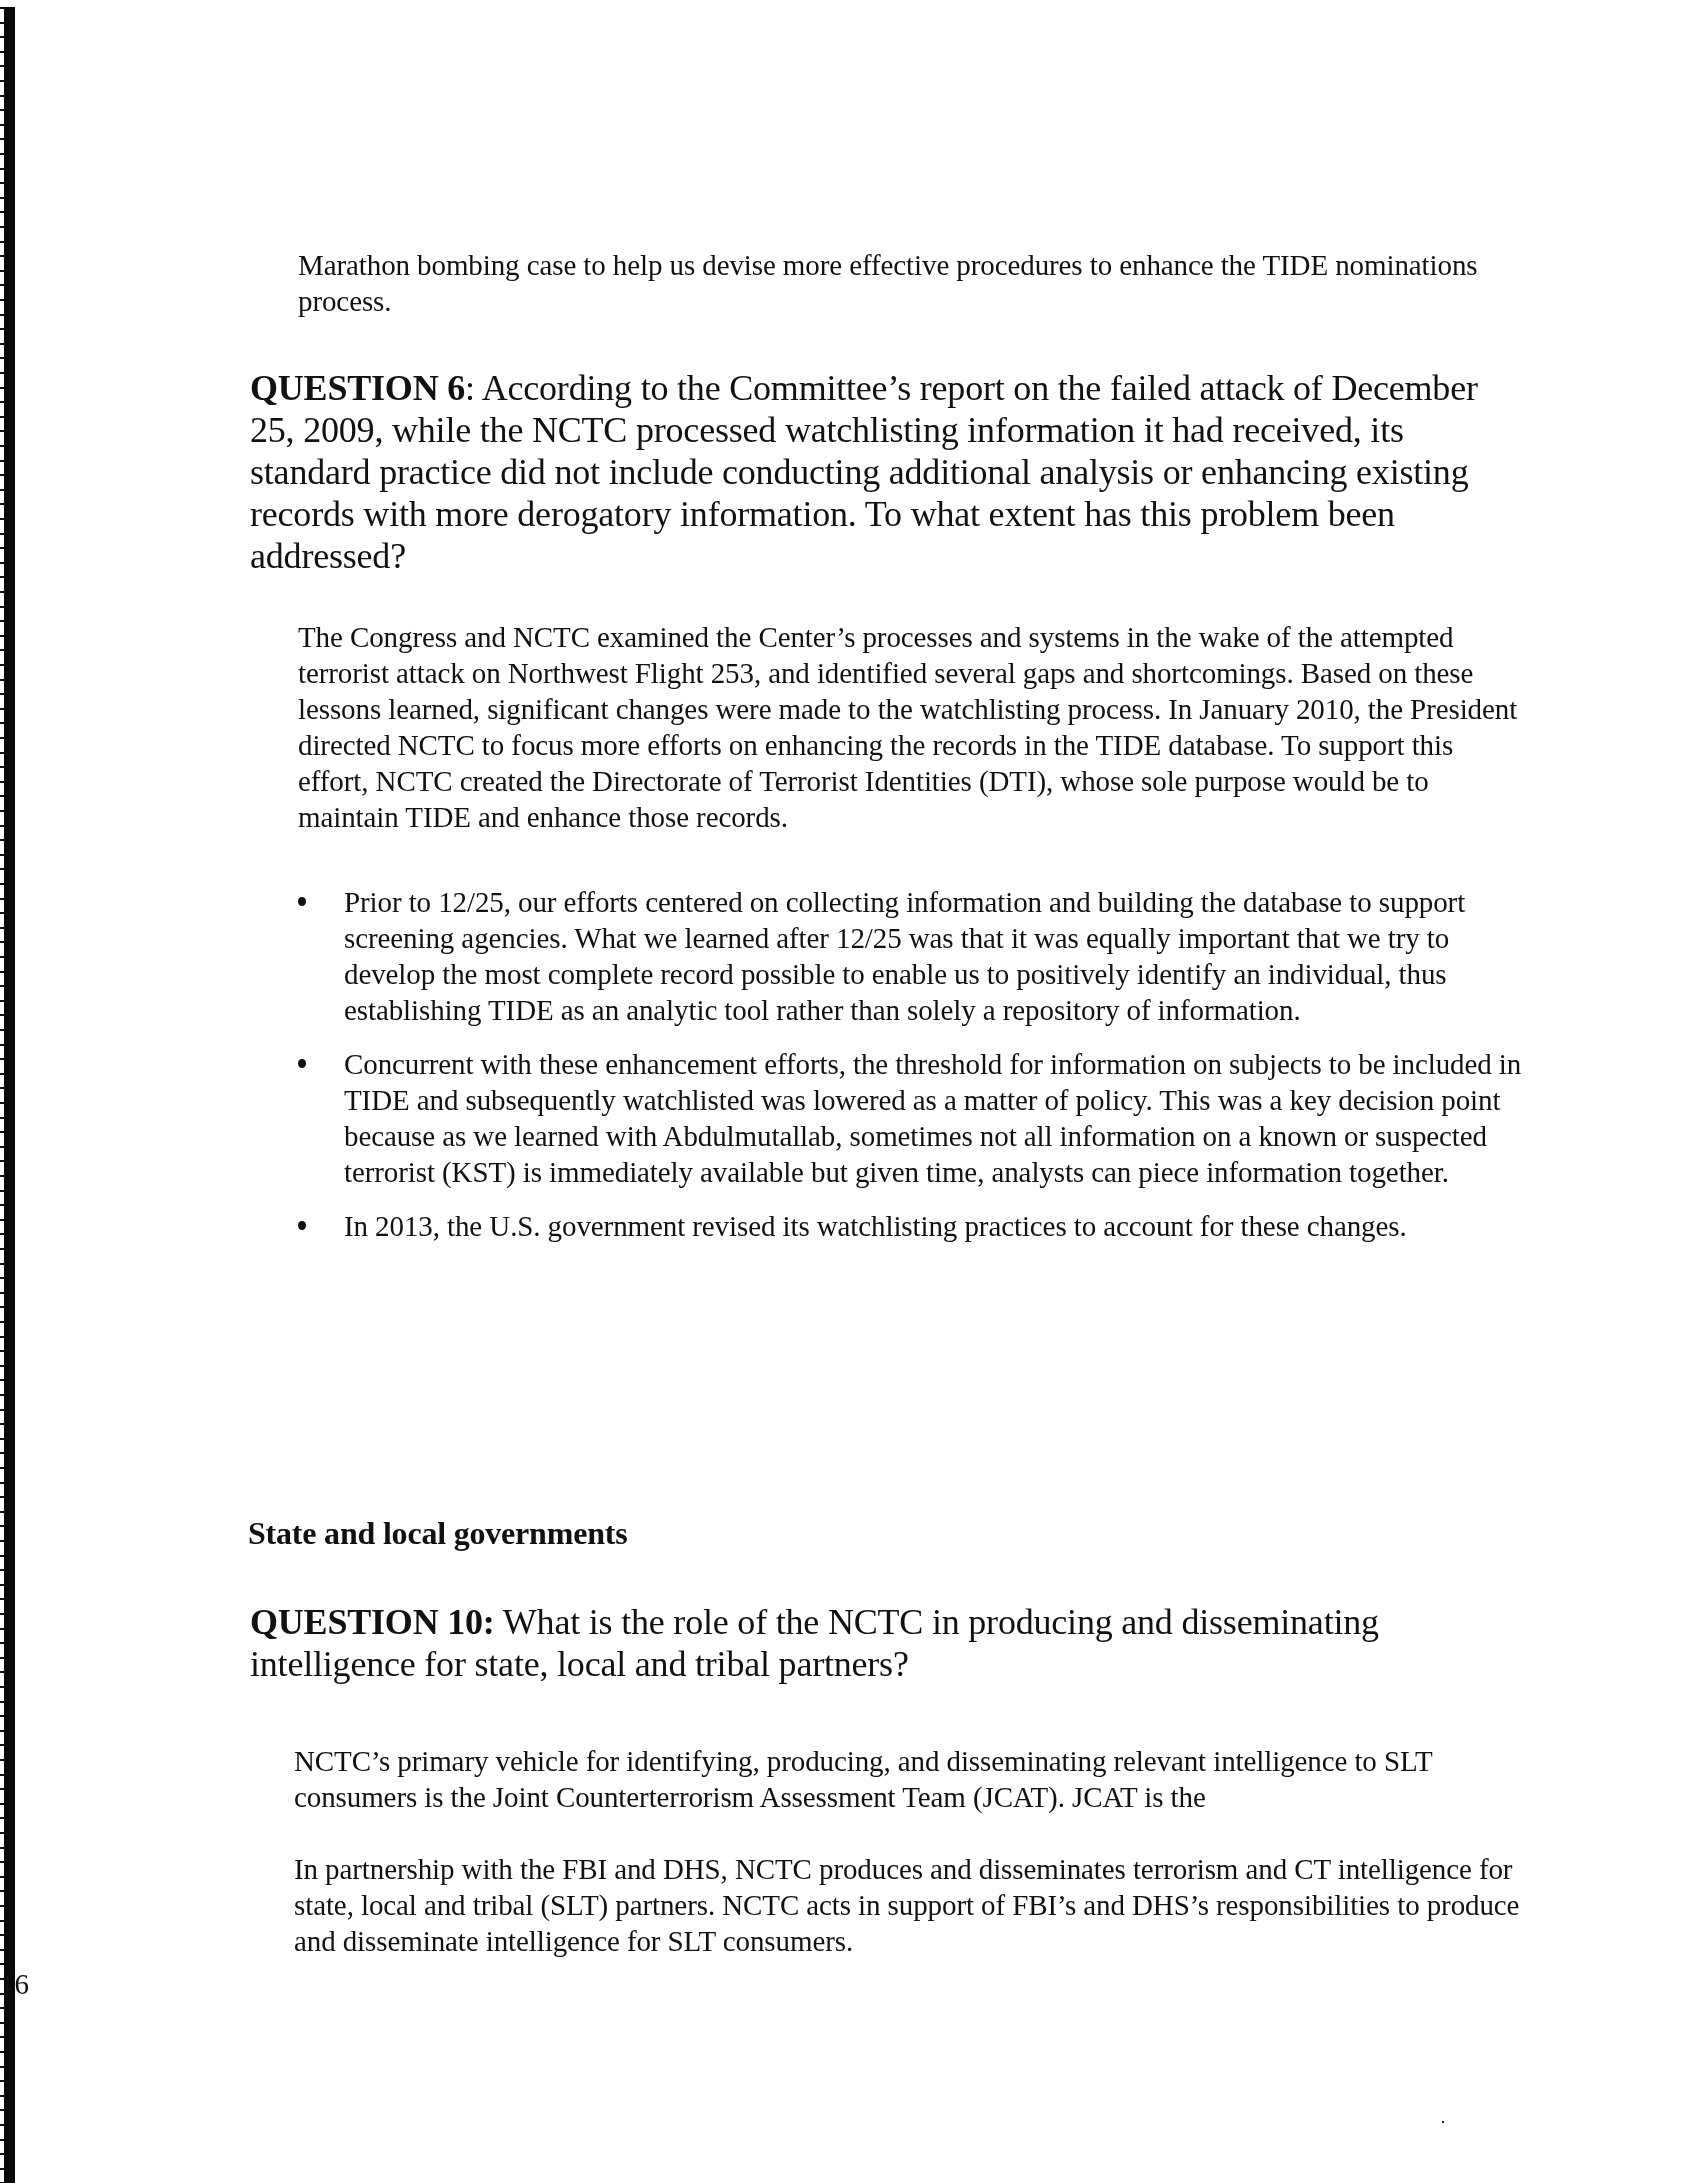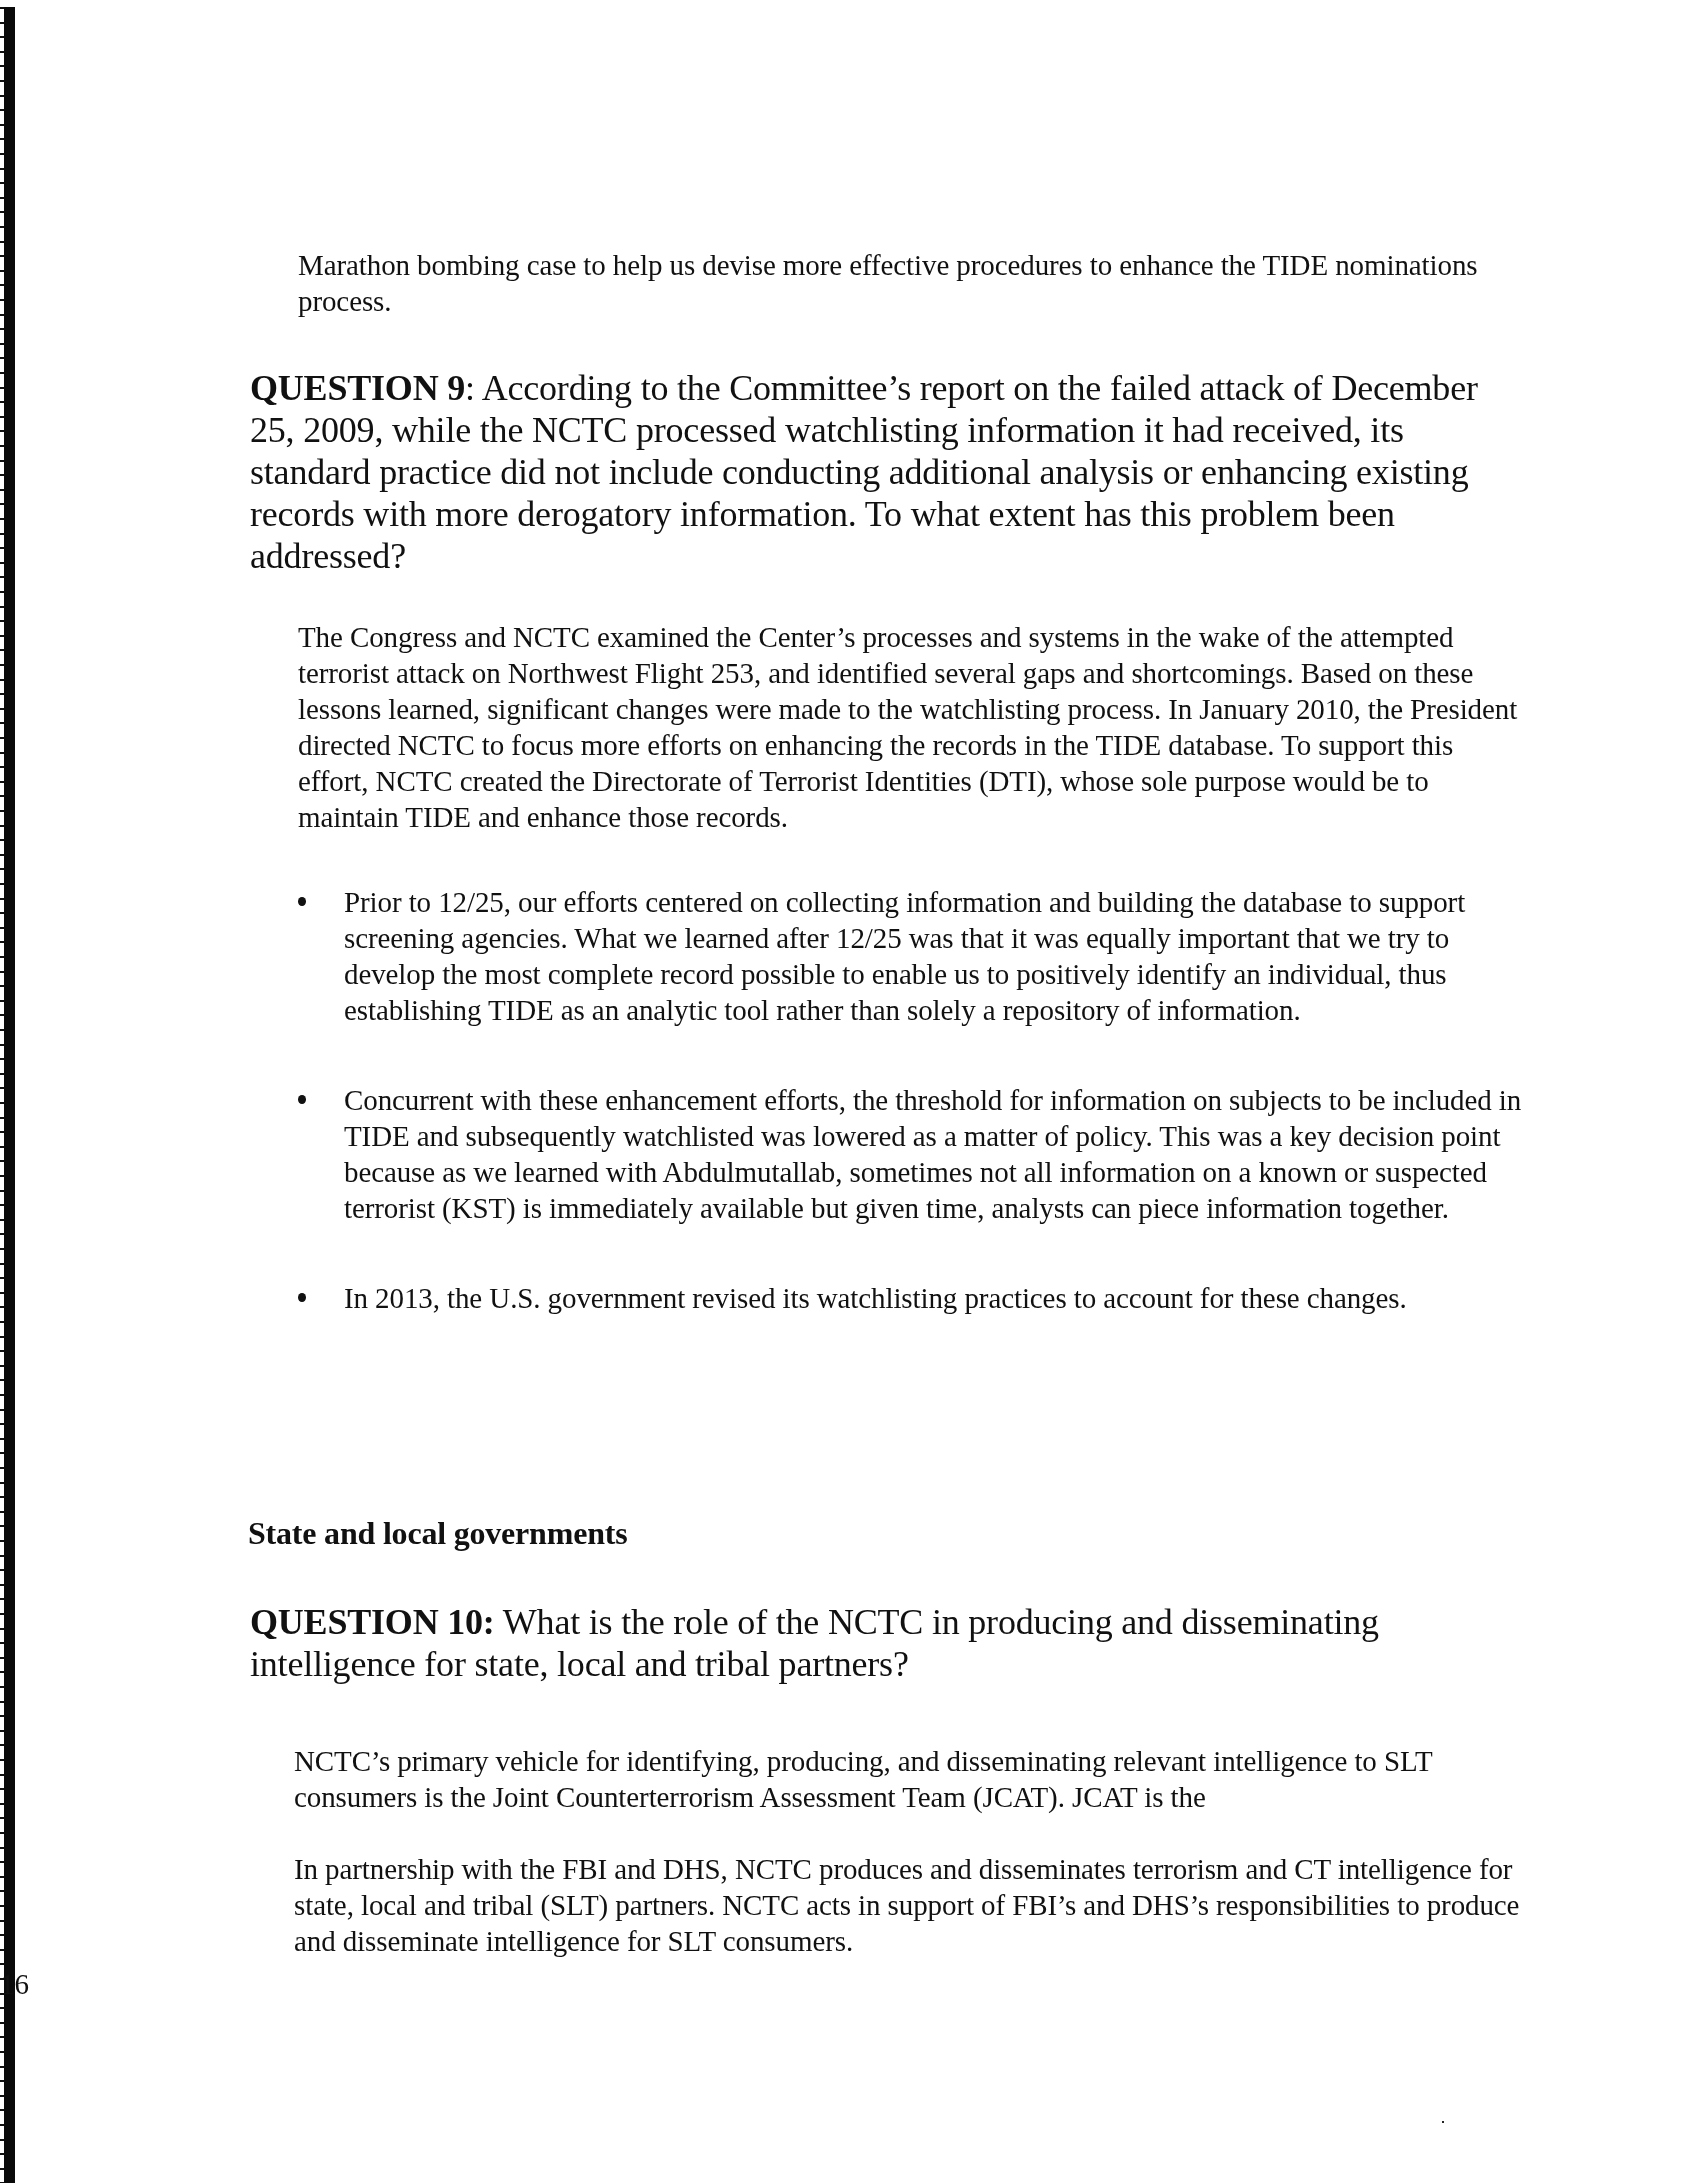--- a/index.html
+++ b/index.html
@@ -61,21 +61,21 @@
       letter-spacing: -0.2px;
     }
     .question .qlabel {
       font-weight: bold;
     }
     .para + .para { margin-top: 36px; }
     .bullet {
       position: relative;
       padding-left: 46px;
     }
-    .bullet + .bullet { margin-top: 54px; }
+    .bullet + .bullet { margin-top: 18px; }
     .bullet .dot {
       position: absolute;
       left: 0;
       top: 13.2px;
       width: 8px;
       height: 9.3px;
       border-radius: 50%;
       background: #111;
     }
     .section-title {
@@ -101,21 +101,21 @@
 <div class="scan-edge"></div>
 <div class="scan-edge-ticks"></div>
 
 <div class="page">
 
   <div id="intro-continuation" class="block body-text">
     <span>Marathon bombing case to help us devise more effective procedures to enhance the TIDE nominations process.</span>
   </div>
 
   <div id="q9" class="block question">
-    <span class="qlabel">QUESTION 9</span><span>:  </span><span>According to the Committee’s report on the failed attack of December 25, 2009, while the NCTC processed watchlisting information it had received, its standard practice did not include conducting additional analysis or enhancing existing records with more derogatory information.  To what extent has this problem been addressed?</span>
+    <span class="qlabel">QUESTION 6</span><span>:  </span><span>According to the Committee’s report on the failed attack of December 25, 2009, while the NCTC processed watchlisting information it had received, its standard practice did not include conducting additional analysis or enhancing existing records with more derogatory information.  To what extent has this problem been addressed?</span>
   </div>
 
   <div id="q9-answer" class="block body-text">
     <div class="para">The Congress and NCTC examined the Center’s processes and systems in the wake of the attempted terrorist attack on Northwest Flight 253, and identified several gaps and shortcomings.  Based on these lessons learned, significant changes were made to the watchlisting process.  In January 2010, the President directed NCTC to focus more efforts on enhancing the records in the TIDE database.  To support this effort, NCTC created the Directorate of Terrorist Identities (DTI), whose sole purpose would be to maintain TIDE and enhance those records.</div>
   </div>
 
   <div id="q9-bullets" class="block body-text">
     <div class="bullet">
       <span class="dot"></span>
       <span>Prior to 12/25, our efforts centered on collecting information and building the database to support screening agencies.  What we learned after 12/25 was that it was equally important that we try to develop the most complete record possible to enable us to positively identify an individual, thus establishing TIDE as an analytic tool rather than solely a repository of information.</span>

